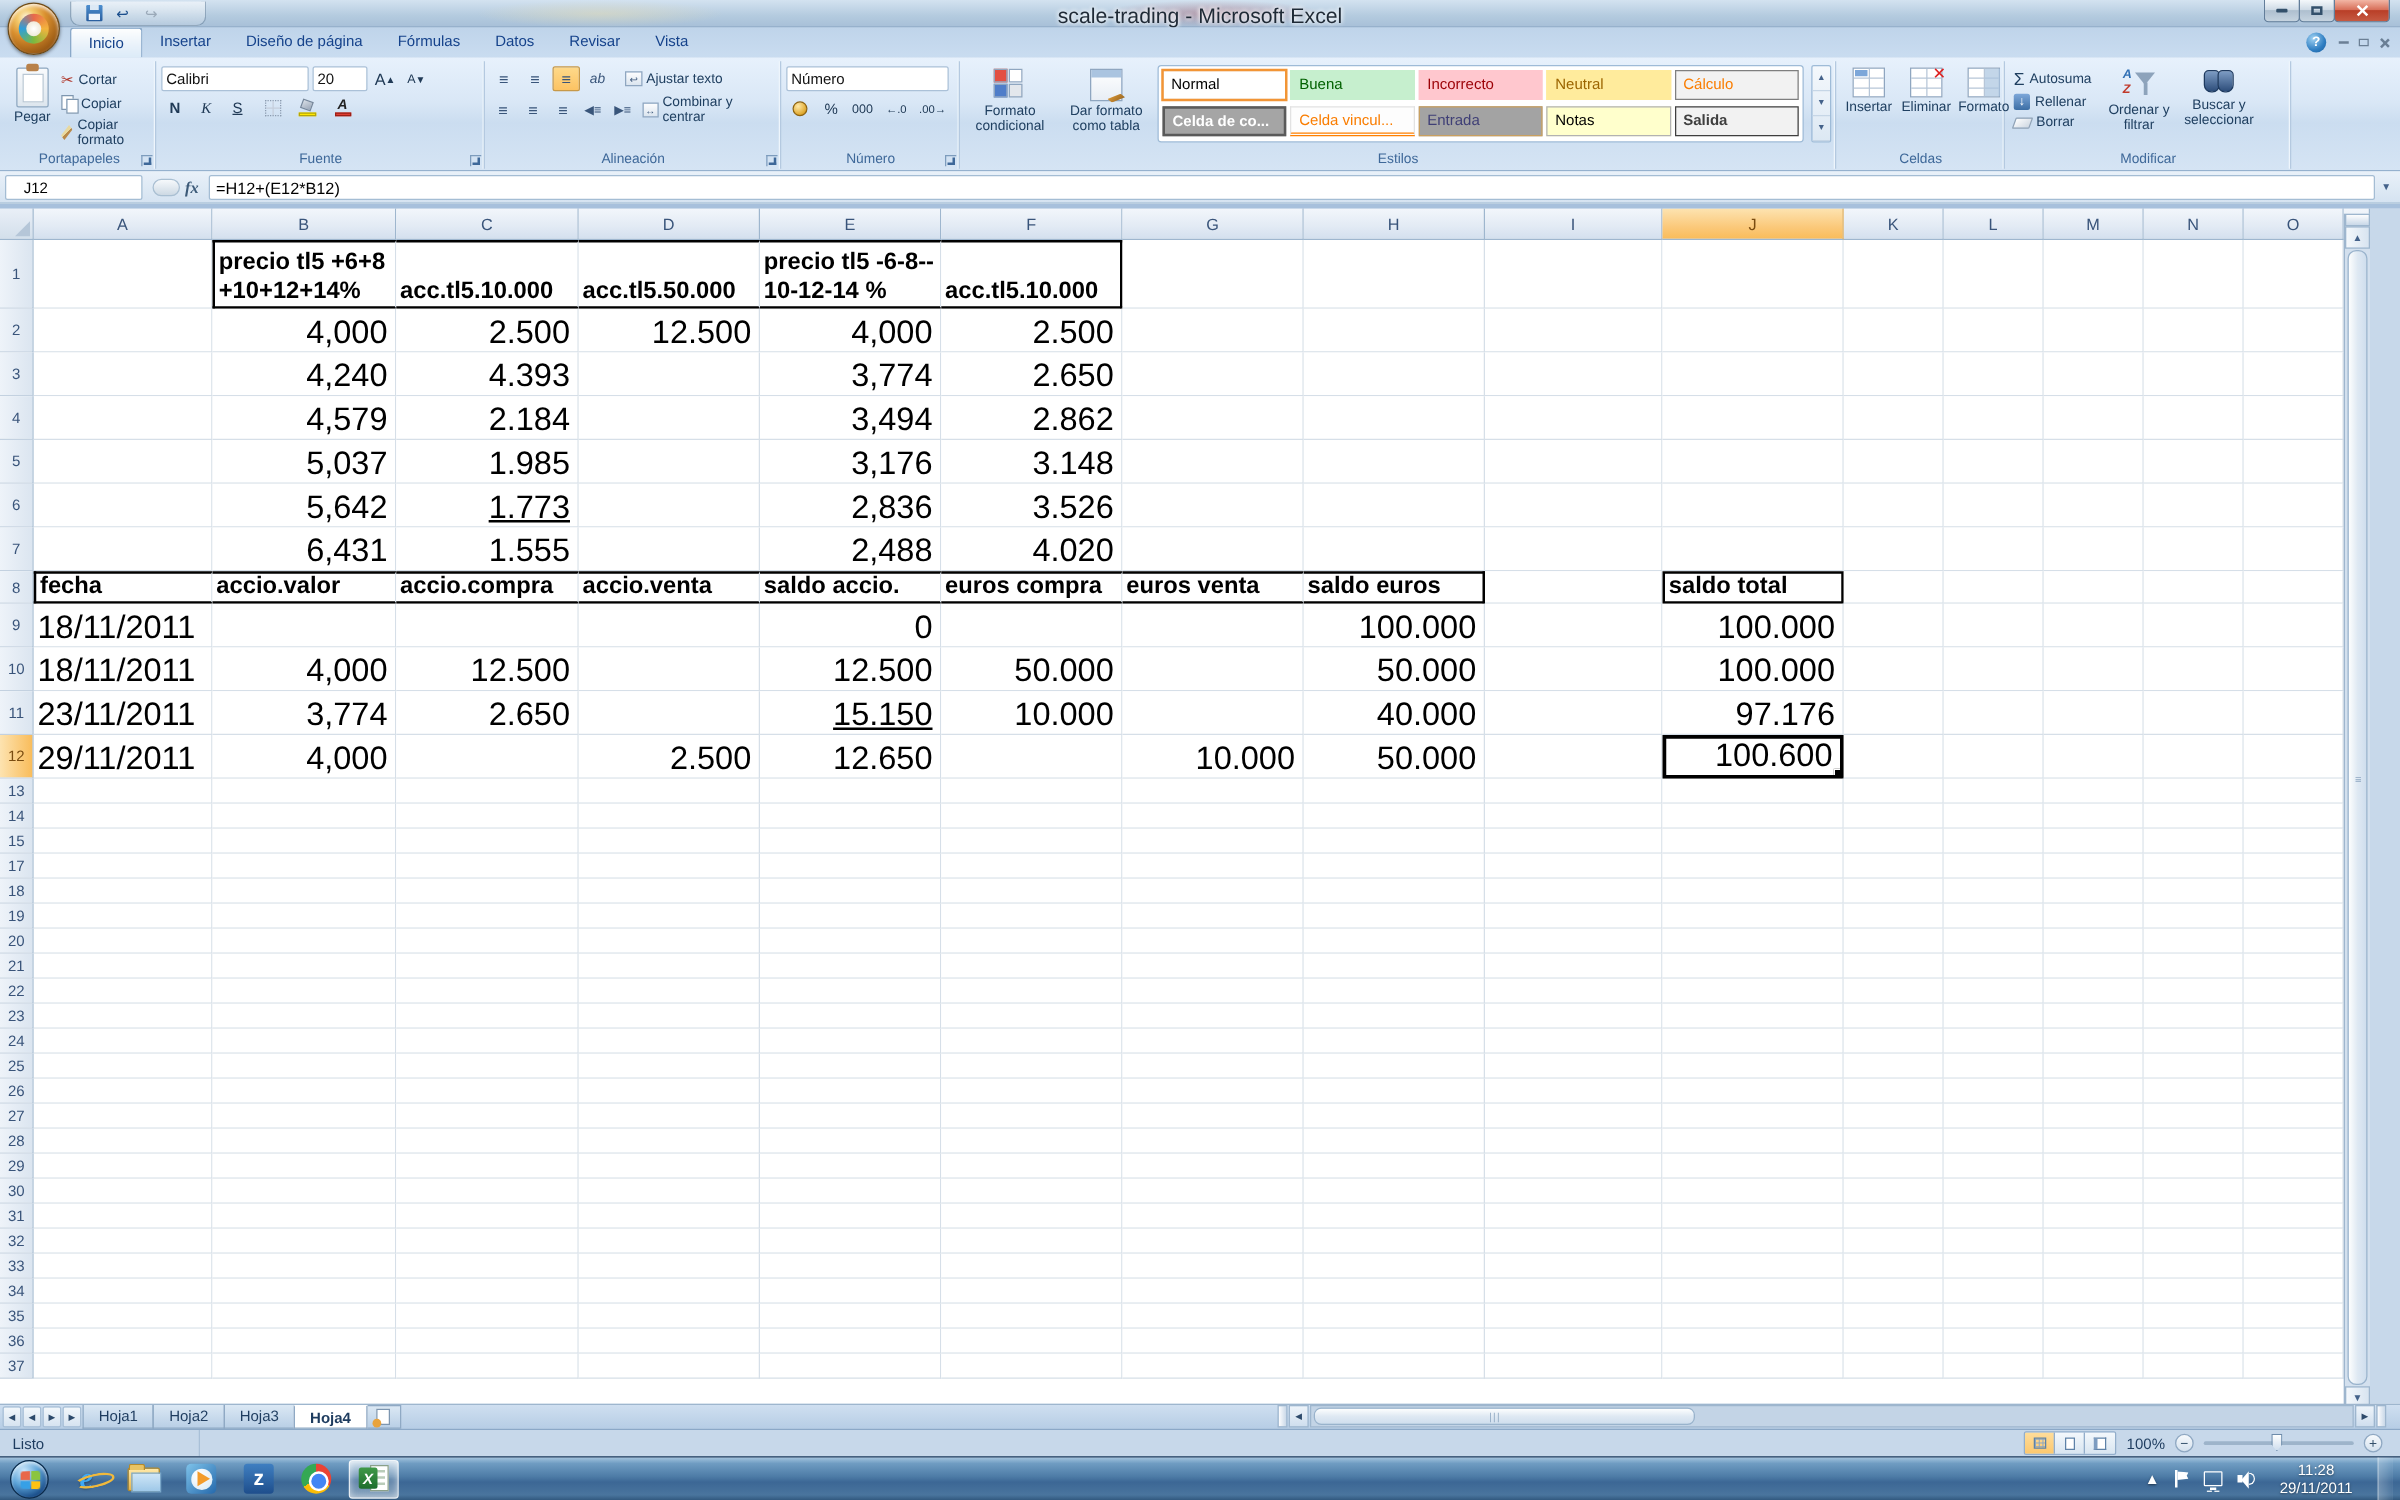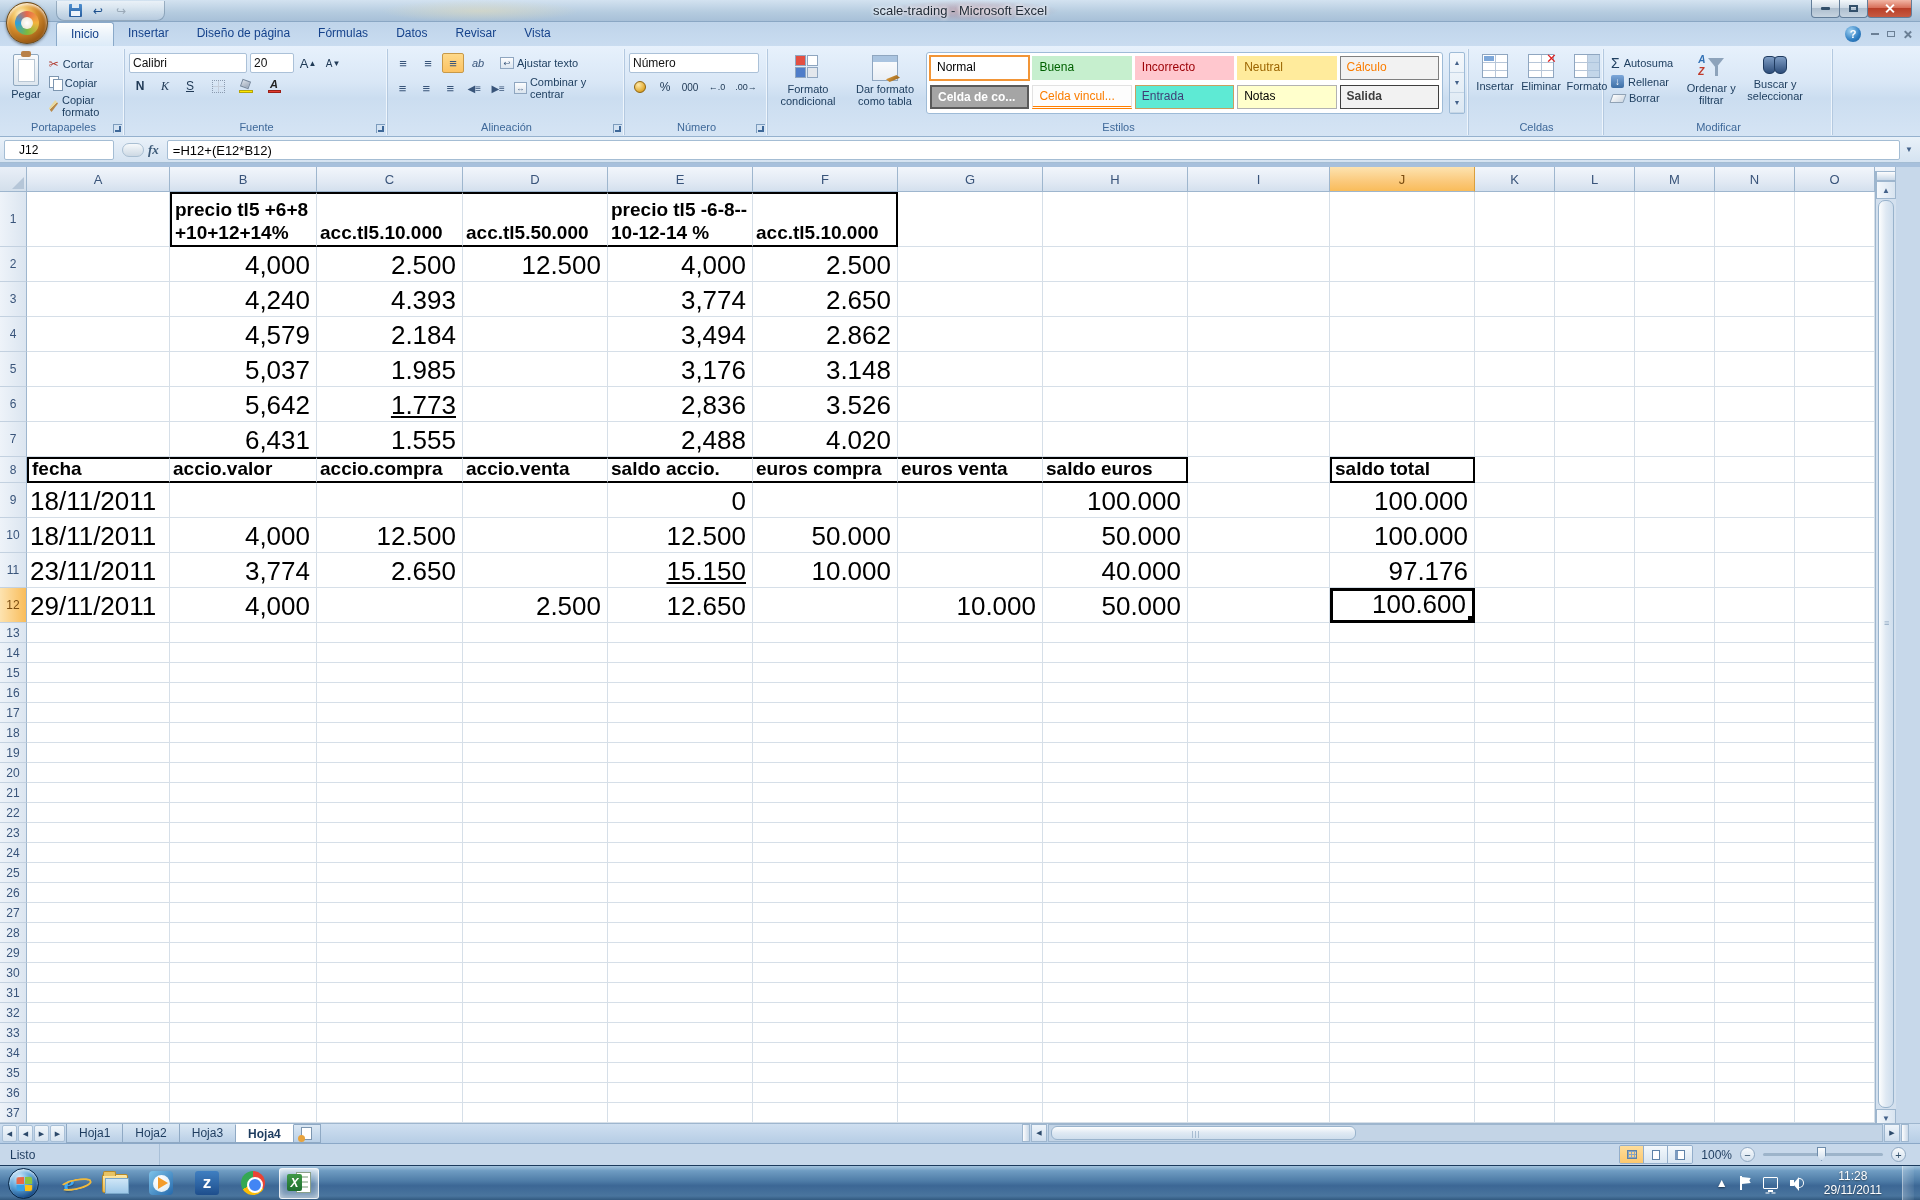--- a/index.html
+++ b/index.html
@@ -5,21 +5,21 @@
   * { margin:0; padding:0; box-sizing:border-box; }
   body { font-family:"Liberation Sans","DejaVu Sans",sans-serif; }
   .screen { position:relative; width:1920px; height:1200px; overflow:hidden; background:#c7d8ea; }
 
   
   .titlebar { position:absolute; left:0; top:0; width:1920px; height:22px;
     background:linear-gradient(180deg,#d3e2f0,#b4cbdf 60%,#a8c0d8);
     border-bottom:1px solid #8aa7c4; }
   .titlebar .blob1{position:absolute;left:880px;top:0;width:180px;height:22px;background:radial-gradient(ellipse at center,rgba(170,60,70,.35),rgba(170,60,70,0) 70%);}
   .titlebar .blob2{position:absolute;left:380px;top:0;width:200px;height:22px;background:radial-gradient(ellipse at center,rgba(230,220,180,.5),rgba(230,220,180,0) 70%);}
-  .title { position:absolute; left:0; right:0; top:3px; text-align:center; font-size:13px; color:#1f2a36; text-shadow:0 0 4px #fff,0 0 4px #fff; }
+  .title { position:absolute; left:0; right:0; top:3px; text-align:center; font-size:17px; color:#1f2a36; text-shadow:0 0 4px #fff,0 0 4px #fff; }
   .office-btn { position:absolute; left:6px; top:2px; width:42px; height:42px; border-radius:50%; z-index:30;
     background:radial-gradient(circle at 35% 28%, #fdf6e3 0%, #f3c96b 18%, #d98f2e 40%, #9a5a14 75%, #6e3d0a 100%);
     border:1px solid #6b4a1a; box-shadow:inset 0 2px 3px rgba(255,255,255,.8), 0 1px 3px rgba(0,0,0,.5); }
   .office-logo { position:absolute; left:8px; top:8px; width:24px; height:24px; border-radius:50%;
     background:conic-gradient(#e8684a,#f3b33d,#7cb93e,#2e9fd9,#e8684a); }
   .office-logo::after{content:"";position:absolute;left:6px;top:6px;width:12px;height:12px;border-radius:50%;background:radial-gradient(#fff,#e8e0c8);}
   .qat { position:absolute; left:56px; top:1px; height:20px; display:flex; align-items:center; gap:3px;
     background:linear-gradient(180deg,rgba(255,255,255,.55),rgba(255,255,255,.15)); border:1px solid rgba(90,120,150,.55); border-top:none; border-radius:0 0 8px 8px; padding:0 10px 0 8px; }
   .qbtn { width:20px; height:16px; display:flex; align-items:center; justify-content:center; font-size:12px; color:#1c4f8d; border-radius:2px; }
   .floppy{position:relative;width:13px;height:13px;background:linear-gradient(180deg,#4d8fd0,#2a5e9e);border-radius:1px;}
@@ -114,21 +114,21 @@
   .table-ic::after{content:"";position:absolute;right:-3px;bottom:-2px;width:14px;height:7px;background:linear-gradient(135deg,#e8a33d,#8a5a1a);clip-path:polygon(0 60%,75% 0,100% 40%,25% 100%);}
   .gallery { flex:1; background:#fff; border:1px solid #9ebbd7; border-radius:3px; padding:3px; display:grid; grid-template-columns:repeat(5,1fr); gap:3px; margin-right:2px; height:62px; }
   .chip { height:24px; font-size:12px; padding:3px 6px; border:1px solid #e2e2e2; background:#fff; color:#000; overflow:hidden; white-space:nowrap; }
   .chip.normal{outline:2px solid #f29536;outline-offset:-1px;}
   .chip.buena{background:#c6efce;color:#006100;border-color:#c6efce;}
   .chip.incorrecto{background:#ffc7ce;color:#9c0006;border-color:#ffc7ce;}
   .chip.neutral{background:#ffeb9c;color:#9c6500;border-color:#ffeb9c;}
   .chip.calculo{background:#f2f2f2;color:#fa7d00;border-color:#7f7f7f;}
   .chip.celda-comp{background:#a5a5a5;color:#fff;font-weight:bold;border:2px solid #5a5a5a;}
   .chip.celda-vinc{background:#fdfdfd;color:#fa7d00;border-bottom:3px double #ff8001;}
-  .chip.entrada{background:#5eead4;color:#3f3f76;border-color:#c9a060;}
+  .chip.entrada{background:#a3a3a3;color:#3f3f76;border-color:#c9a060;}
   .chip.notas{background:#ffffcc;color:#000;border-color:#b2b2b2;}
   .chip.salida{background:#f2f2f2;color:#3f3f3f;font-weight:bold;border-color:#3f3f3f;}
   .galscroll { width:16px; height:62px; display:flex; flex-direction:column; border:1px solid #9ebbd7; border-radius:2px; background:linear-gradient(180deg,#f4f8fc,#dce8f3); }
   .galscroll span{flex:1;display:flex;align-items:center;justify-content:center;font-size:7px;color:#44628a;border-bottom:1px solid #c6d6e6;}
 
   
   .g-cells { width:134px; display:flex; gap:2px; }
   .cells-ic{position:relative;width:26px;height:24px;background:#fff;border:1px solid #8fa6c0;}
   .cells-ic::before{content:"";position:absolute;left:0;top:7px;right:0;height:1px;background:#b7c6d8;box-shadow:0 8px 0 #b7c6d8;}
   .cells-ic::after{content:"";position:absolute;left:12px;top:0;bottom:0;width:1px;background:#b7c6d8;}
@@ -853,38 +853,20 @@
           <div class="cell" style="width: 145px;"></div>
           <div class="cell" style="width: 142px;"></div>
           <div class="cell" style="width: 145px;"></div>
           <div class="cell" style="width: 80px;"></div>
           <div class="cell" style="width: 80px;"></div>
           <div class="cell" style="width: 80px;"></div>
           <div class="cell" style="width: 80px;"></div>
           <div class="cell" style="width: 80px;"></div>
         </div>
         <div class="grow" style="height: 20px;">
-          <div class="rowhead">16</div>
-          <div class="cell" style="width: 143px;"></div>
-          <div class="cell" style="width: 147px;"></div>
-          <div class="cell" style="width: 146px;"></div>
-          <div class="cell" style="width: 145px;"></div>
-          <div class="cell" style="width: 145px;"></div>
-          <div class="cell" style="width: 145px;"></div>
-          <div class="cell" style="width: 145px;"></div>
-          <div class="cell" style="width: 145px;"></div>
-          <div class="cell" style="width: 142px;"></div>
-          <div class="cell" style="width: 145px;"></div>
-          <div class="cell" style="width: 80px;"></div>
-          <div class="cell" style="width: 80px;"></div>
-          <div class="cell" style="width: 80px;"></div>
-          <div class="cell" style="width: 80px;"></div>
-          <div class="cell" style="width: 80px;"></div>
-        </div>
-        <div class="grow" style="height: 20px;">
           <div class="rowhead">17</div>
           <div class="cell" style="width: 143px;"></div>
           <div class="cell" style="width: 147px;"></div>
           <div class="cell" style="width: 146px;"></div>
           <div class="cell" style="width: 145px;"></div>
           <div class="cell" style="width: 145px;"></div>
           <div class="cell" style="width: 145px;"></div>
           <div class="cell" style="width: 145px;"></div>
           <div class="cell" style="width: 145px;"></div>
           <div class="cell" style="width: 142px;"></div>

